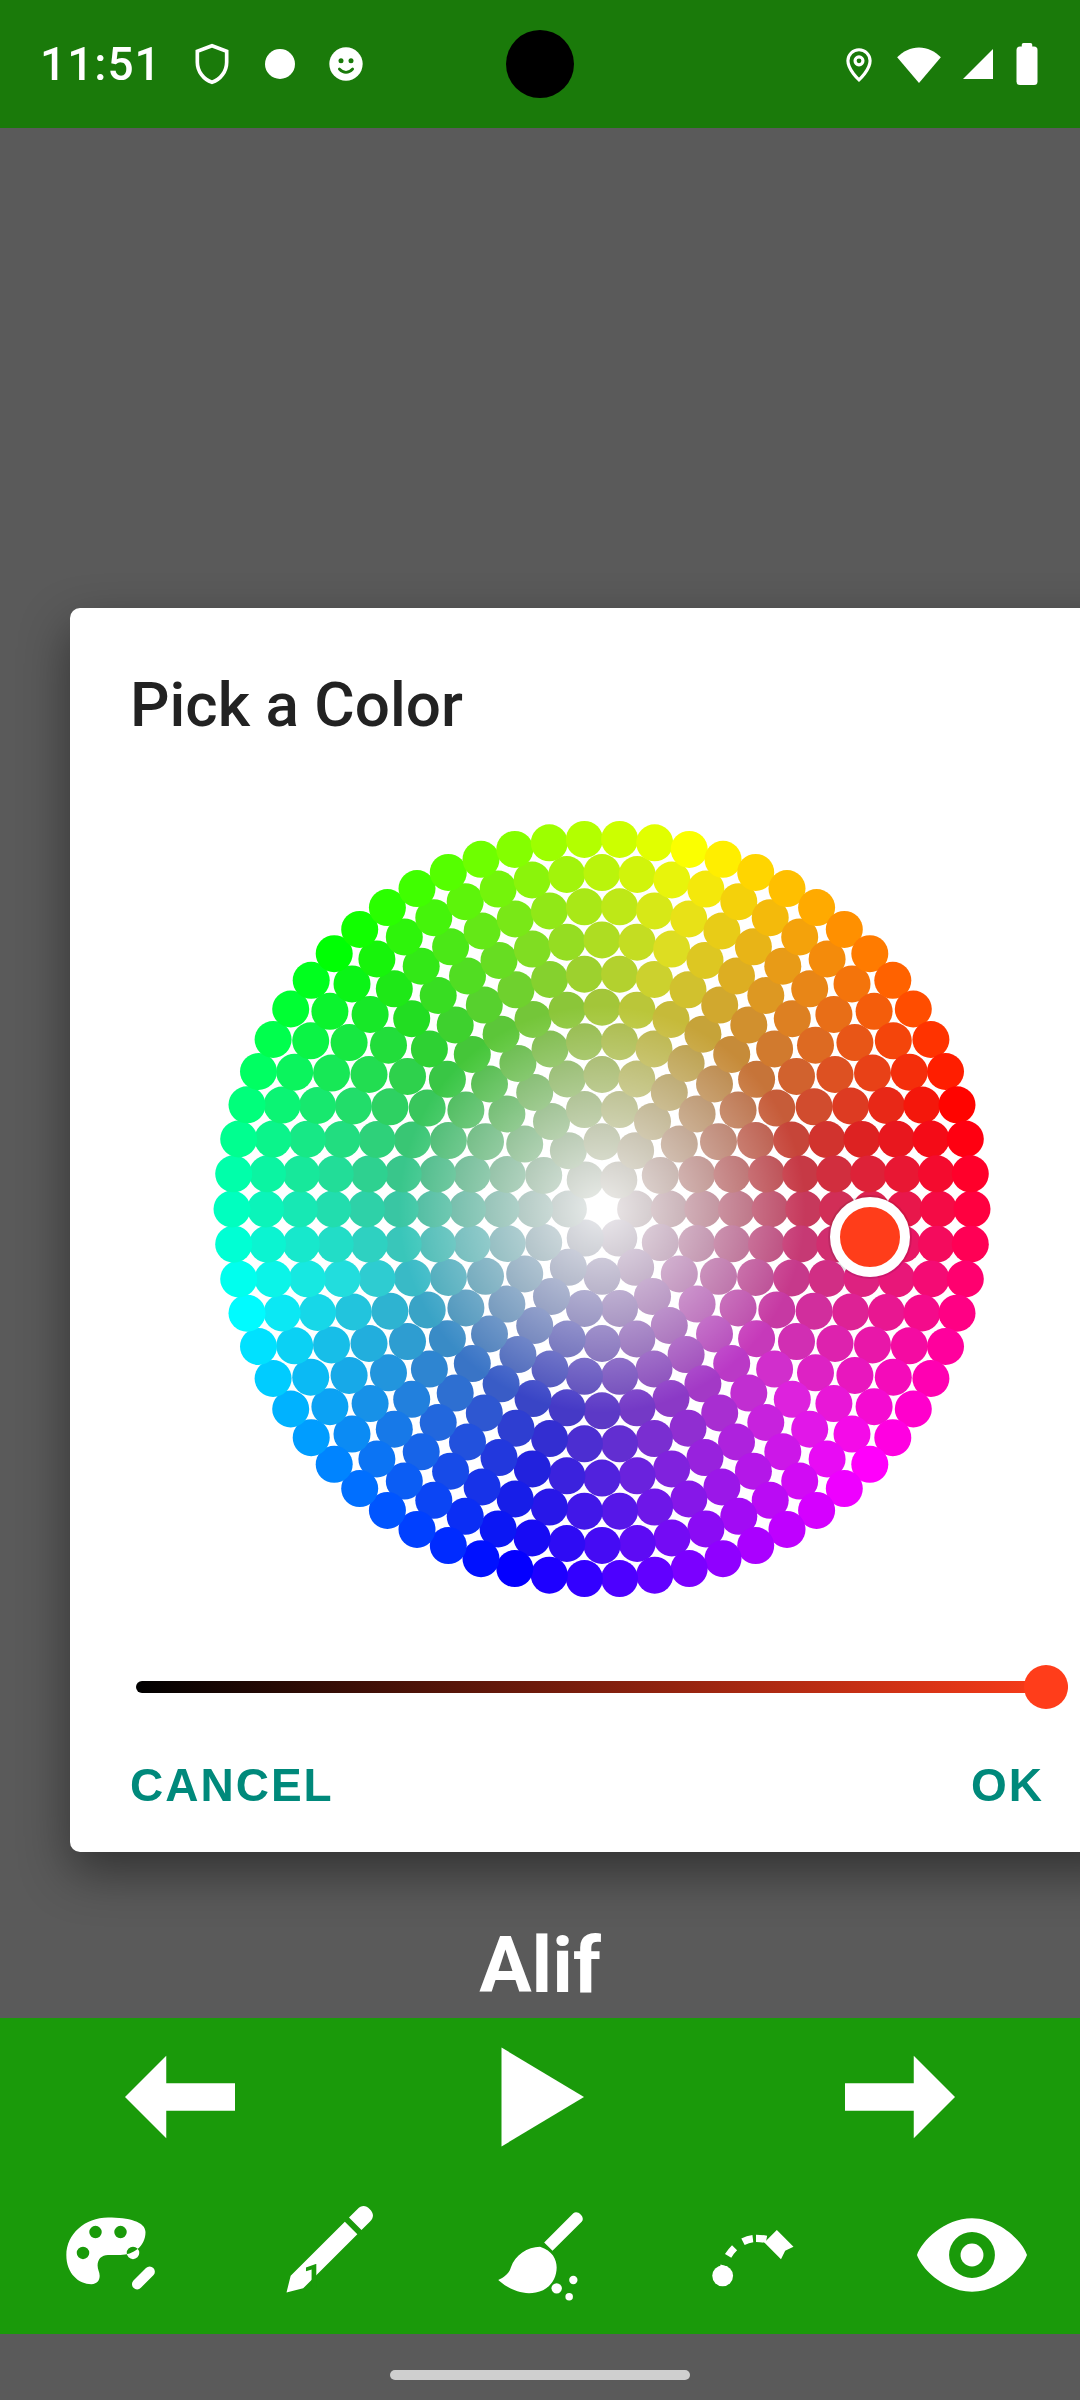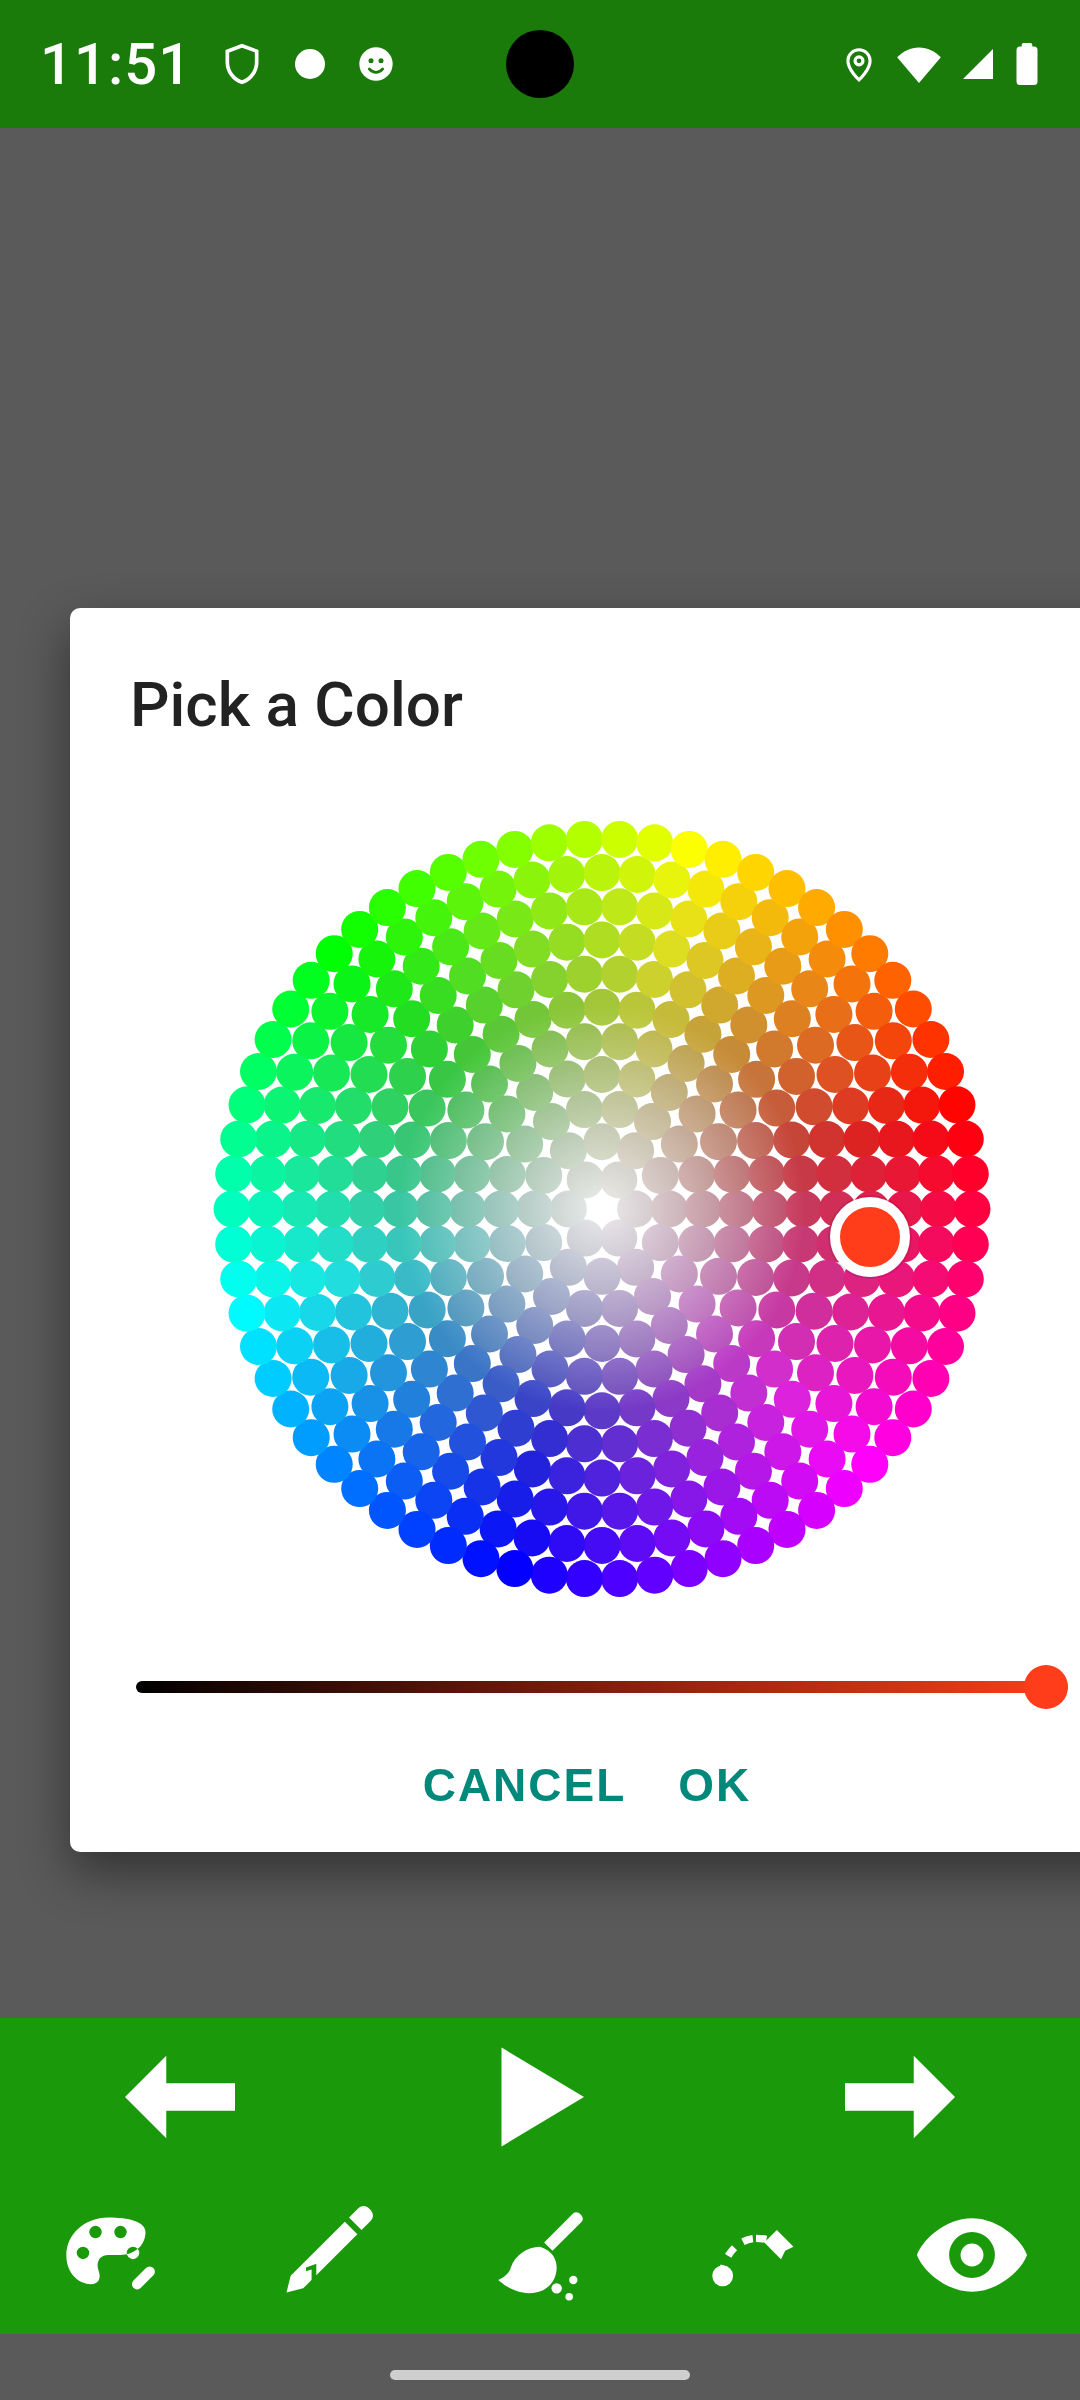--- a/index.html
+++ b/index.html
@@ -9,21 +9,21 @@
 
   
   .status-bar {
     position: absolute; top:0; left:0; right:0; height:128px;
     background:#1a7a0a;
     display:flex; align-items:center; justify-content:space-between;
     padding:0 40px; color:#fff;
   }
   .sb-left { display:flex; align-items:center; gap:28px; }
   .sb-right { display:flex; align-items:center; gap:18px; }
-  .sb-time { font-size:58px; font-weight:500; letter-spacing:1px; }
+  .sb-time { font-size:46px; font-weight:500; letter-spacing:1px; }
   .sb-ico { display:inline-flex; align-items:center; justify-content:center; }
 
   .camera-hole { position:absolute; top:30px; left:50%; transform:translateX(-50%); width:68px; height:68px; border-radius:50%; background:#000; }
 
   
   .bg-title {
     position:absolute; left:0; right:0; top:1920px; text-align:center;
     color:#fff; font-size:78px; font-weight:700;
   }
 
@@ -60,21 +60,21 @@
   .slider-wrap { margin-top:30px; position:relative; height:42px; }
   .slider-track {
     position:absolute; left:6px; right:6px; top:50%; transform:translateY(-50%);
     height:12px; border-radius:6px;
   }
   .slider-thumb {
     position:absolute; top:50%; transform:translate(-50%,-50%);
     width:44px; height:44px; border-radius:50%;
   }
 
-  .dialog-actions { margin-top:50px; display:flex; justify-content:center; gap:52px; padding-right:30px; }
+  .dialog-actions { margin-top:50px; display:flex; justify-content:space-between; gap:52px; padding-right:30px; }
   .dlg-btn { background:none; border:none; font-size:46px; font-weight:600; letter-spacing:2px; color:#00897b; cursor:pointer; }
 </style>
 </head>
 <body>
 
 <div class="screen">
 
   <div class="status-bar">
     <div class="sb-left">
       <span class="sb-time">11:51</span>
@@ -117,20 +117,21 @@
       <span class="sb-ico">
         <svg width="26" height="42" viewBox="0 0 14 24" fill="#fff">
             <rect x="1" y="2" width="12" height="22" rx="2"></rect>
             <rect x="4" y="0" width="6" height="3" rx="1"></rect>
           </svg>
       </span>
     </div>
   </div>
   <div class="camera-hole"></div>
 
+  <div class="bg-title">Alif</div>
 
   <div class="toolbar">
     <div class="toolbar-row">
       <div class="toolbar-cell">
         <svg width="110" height="90" viewBox="0 0 48 36" fill="#fff">
             <path d="M48 12H18V0L0 18l18 18V24h30z"></path>
           </svg>
       </div>
       <div class="toolbar-cell">
         <svg width="110" height="110" viewBox="0 0 40 40" fill="#fff">

